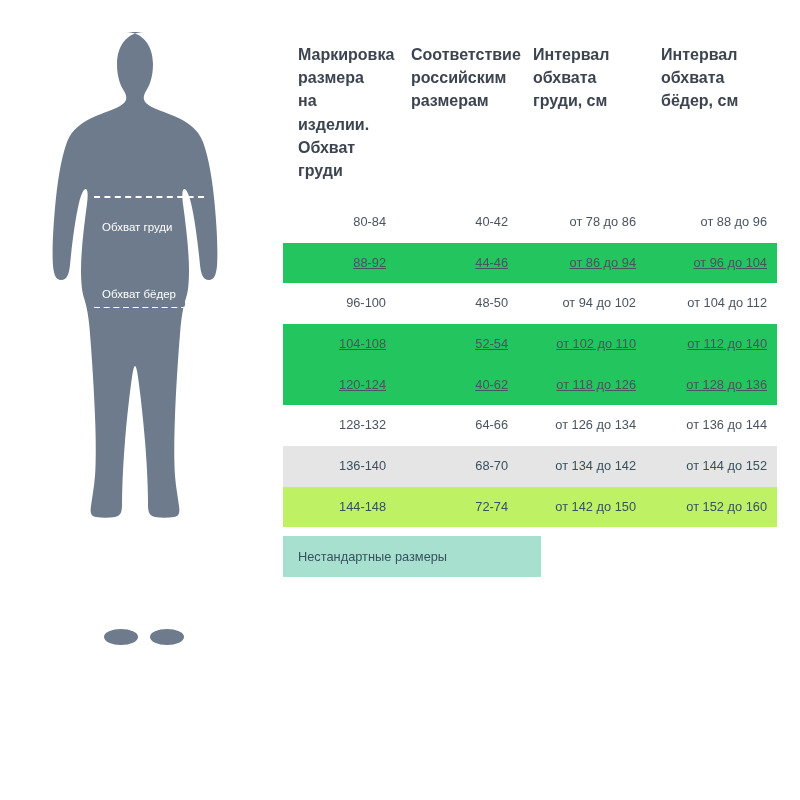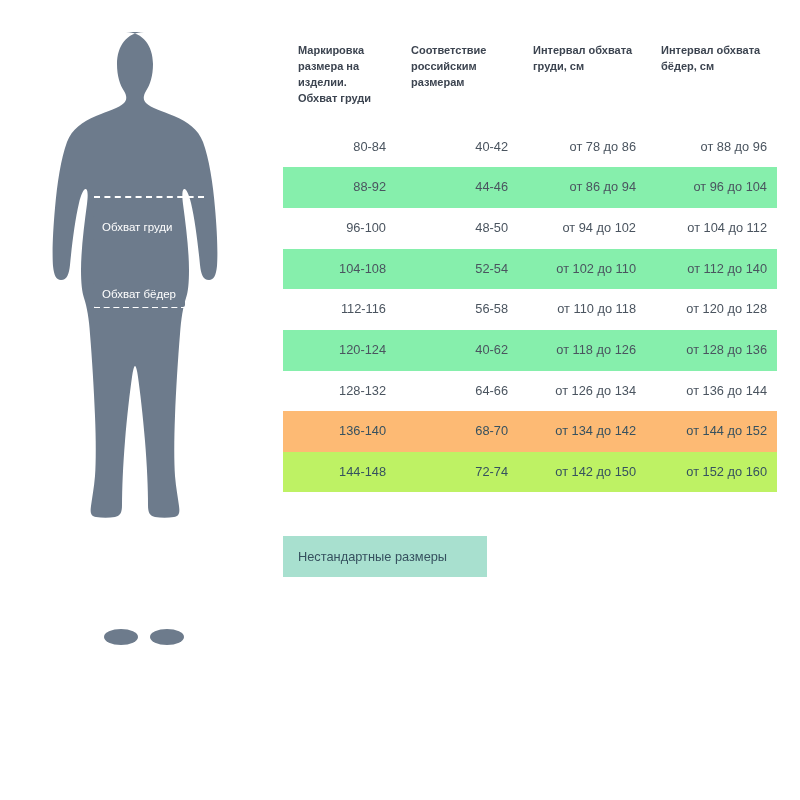--- a/index.html
+++ b/index.html
@@ -78,54 +78,55 @@
     width: 494px;
     table-layout: fixed;
   }
   table.size-table col.c0 { width: 113px; }
   table.size-table col.c1 { width: 122px; }
   table.size-table col.c2 { width: 128px; }
   table.size-table col.c3 { width: 131px; }
 
   table.size-table th {
     text-align: left;
-    font-size: 11px;
+    font-size: 16px;
     font-weight: bold;
     color: #3c4450;
     padding: 20px 10px 20px 15px;
     vertical-align: top;
     line-height: 1.45;
   }
   table.size-table td {
     text-align: right;
     font-size: 12.8px;
     color: #4a545f;
     padding: 12px 10px 12px 15px;
     vertical-align: middle;
     line-height: 1.3;
   }
   tr.row-odd td {
     background: #ffffff;
   }
   tr.row-even td {
-    background: #86efac;
+    background: #22c55e;
+    text-decoration: underline;
   }
   tr.row-highlight td {
-    background: #fdba74;
+    background: #e5e5e5;
     color: #36515f;
   }
   tr.row-highlight.alt td {
     background: #bef264;
   }
 
   .nonstandard {
     position: absolute;
     left: 283px;
     top: 536px;
-    width: 204px;
+    width: 258px;
     box-sizing: border-box;
     background: #a8e0cf;
     color: #36515f;
     font-size: 12.8px;
     padding: 13px 15px;
   }
 </style>
 </head>
 <body>
 
@@ -230,26 +231,20 @@
           <td>48-50</td>
           <td>от 94 до 102</td>
           <td>от 104 до 112</td>
         </tr>
         <tr class="row-even">
           <td>104-108</td>
           <td>52-54</td>
           <td>от 102 до 110</td>
           <td>от 112 до 140</td>
         </tr>
-        <tr class="row-odd">
-          <td>112-116</td>
-          <td>56-58</td>
-          <td>от 110 до 118</td>
-          <td>от 120 до 128</td>
-        </tr>
         <tr class="row-even">
           <td>120-124</td>
           <td>40-62</td>
           <td>от 118 до 126</td>
           <td>от 128 до 136</td>
         </tr>
         <tr class="row-odd">
           <td>128-132</td>
           <td>64-66</td>
           <td>от 126 до 134</td>

